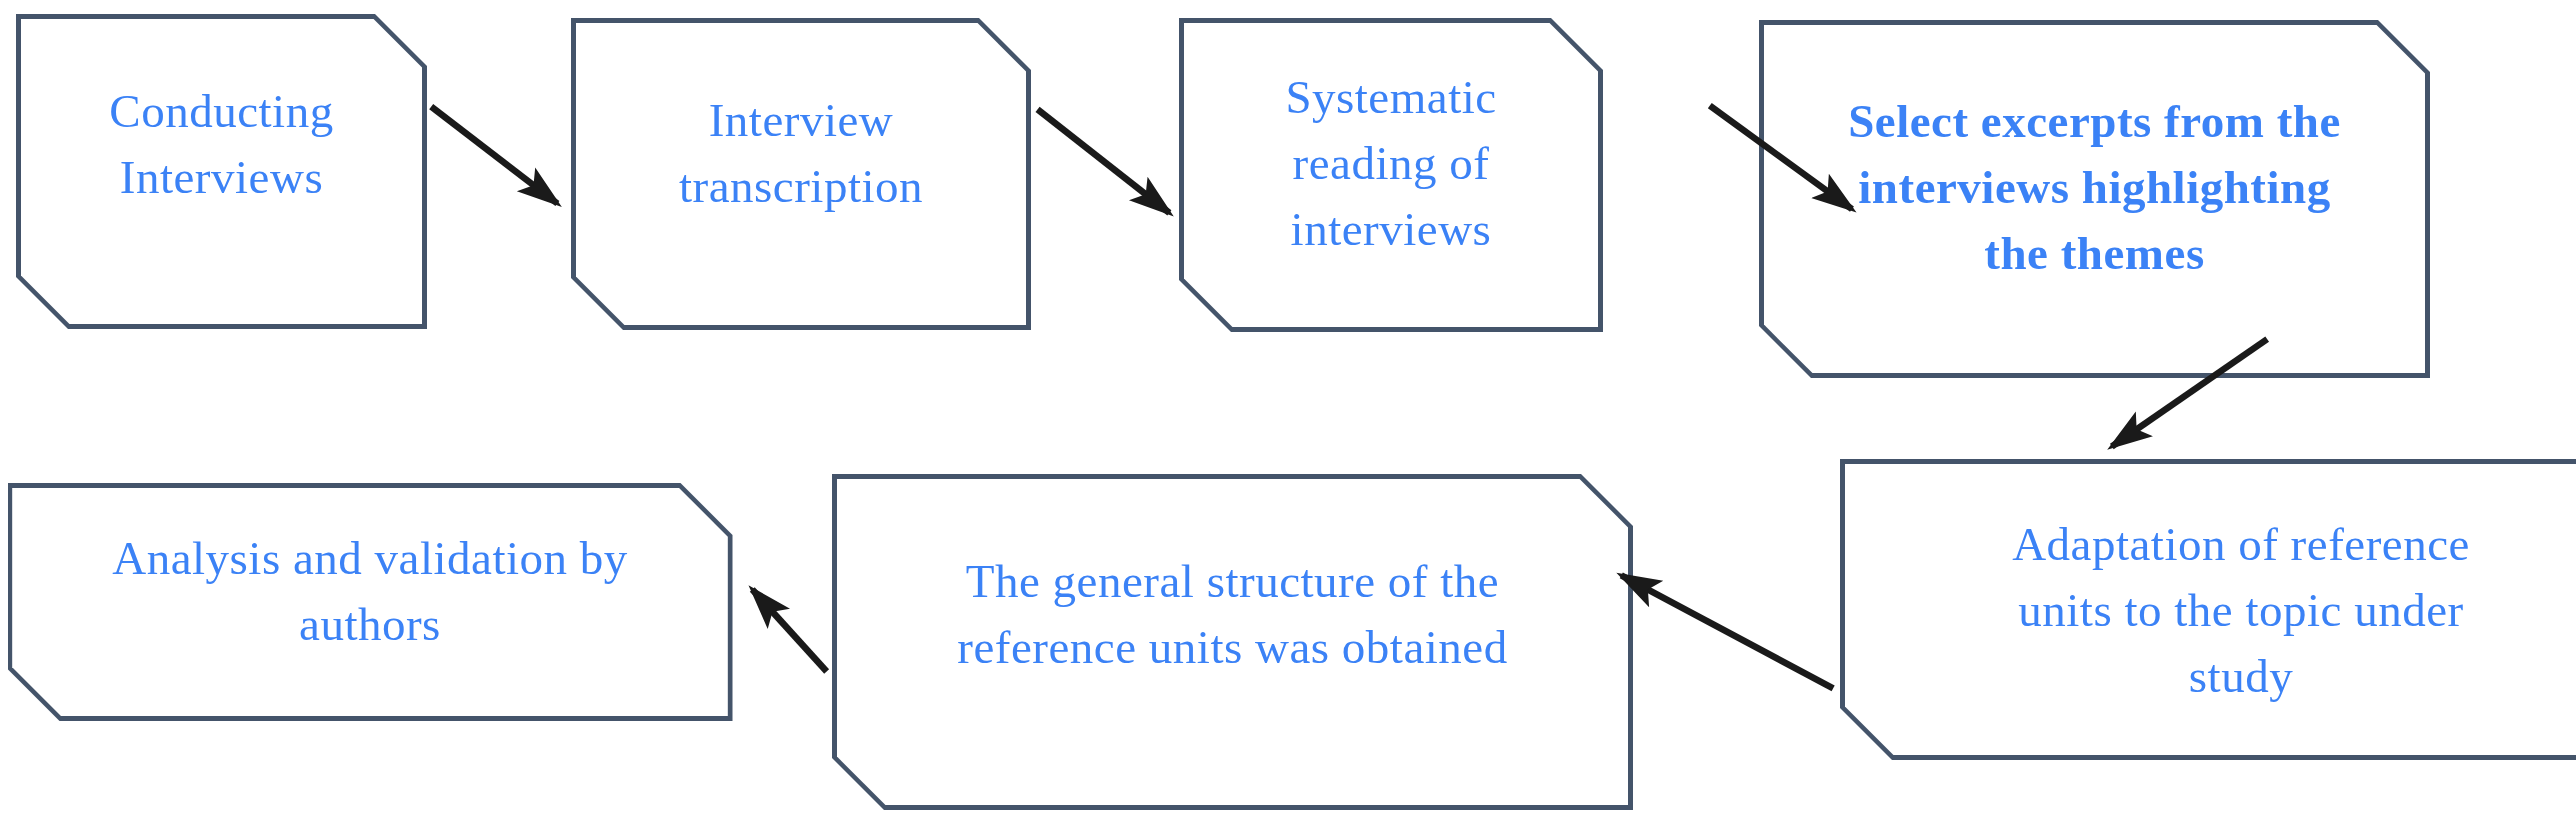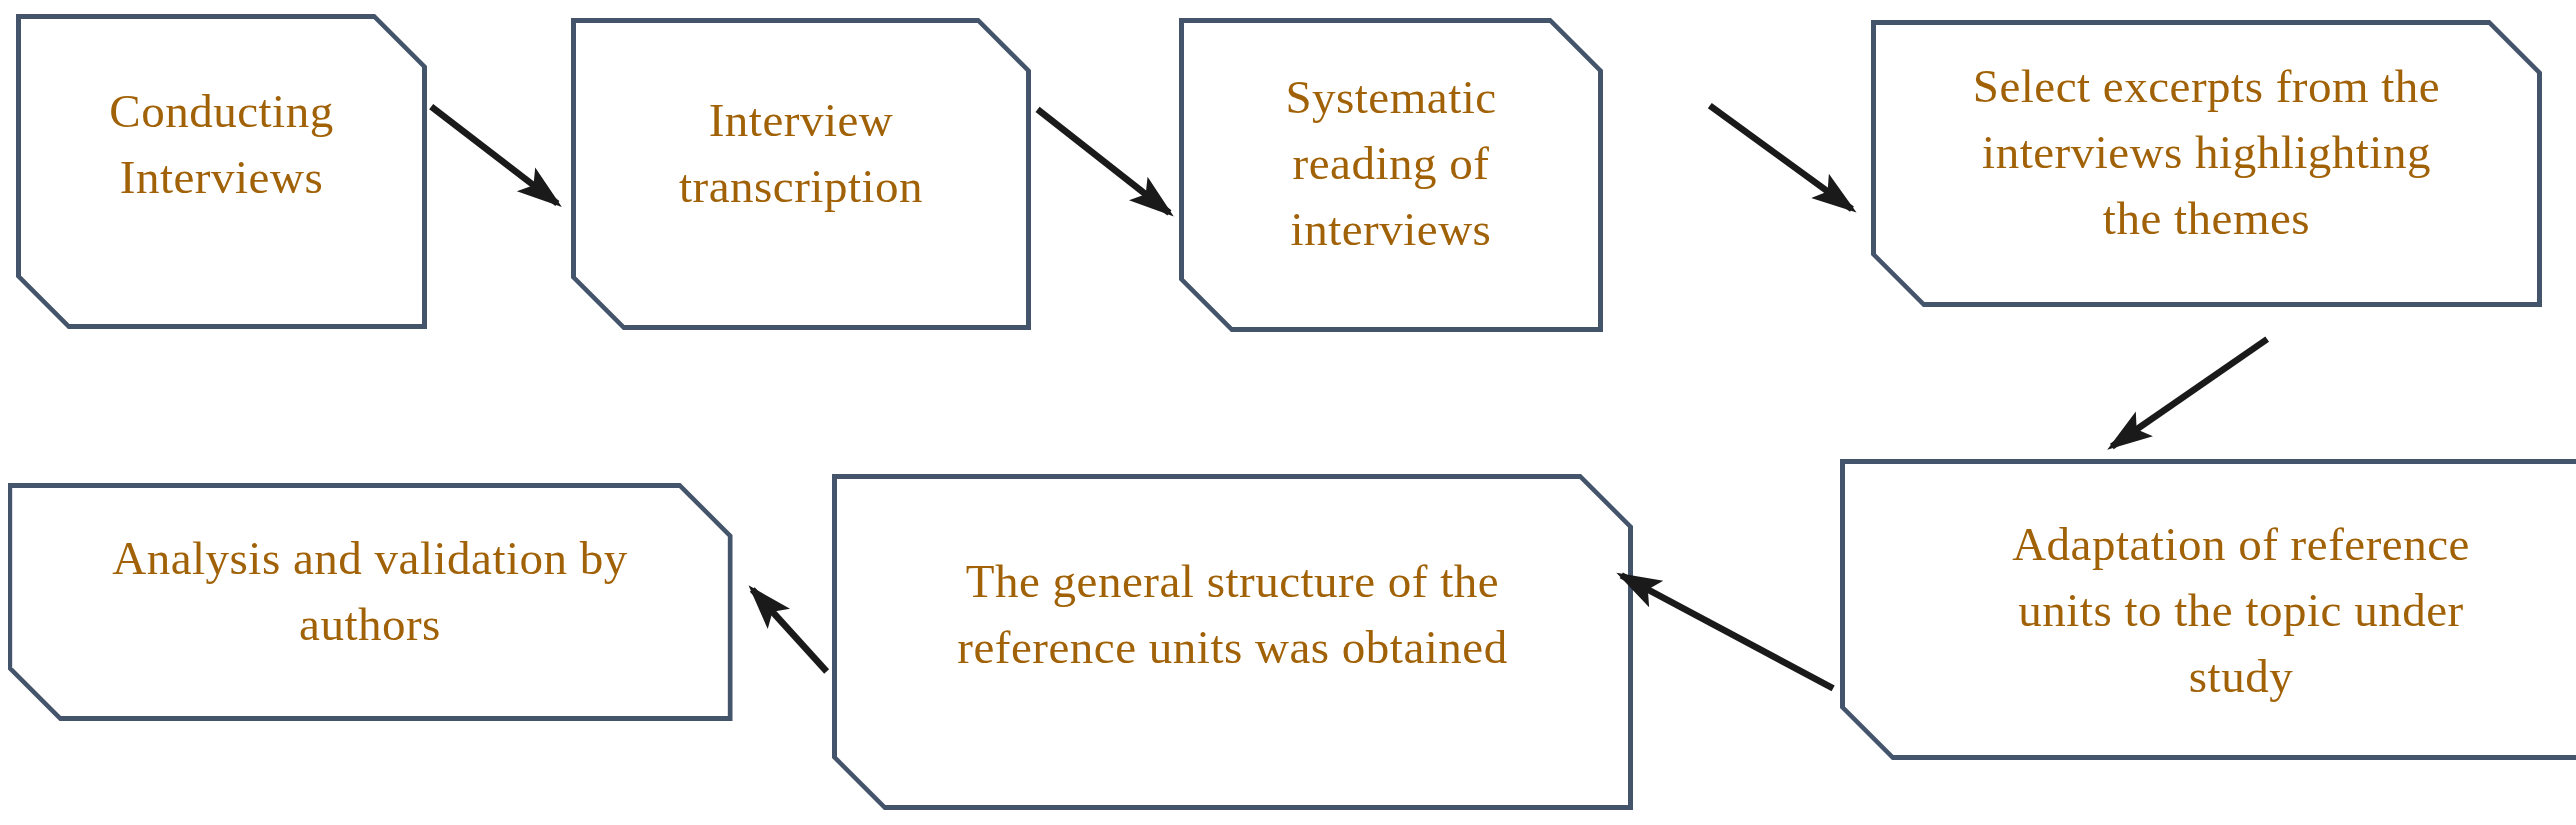--- a/index.html
+++ b/index.html
@@ -43,21 +43,21 @@
     display: flex;
     align-items: center;
     justify-content: center;
     text-align: center;
   }
   .node-label {
     display: block;
     white-space: pre-line;
     font-size: 47px;
     line-height: 66px;
-    color: #a16207;
+    color: #3b82f6;
     letter-spacing: 0.5px;
   }
   
   .bias-60 .node-inner { padding-bottom: 56px; }
   .bias-45 .node-inner { padding-bottom: 42px; }
   .bias-35 .node-inner { padding-bottom: 23px; }
   .bias-25 .node-inner { padding-bottom: 23.5px; }
   #arrow-layer {
     position: absolute;
     left: 0;
@@ -89,21 +89,21 @@
   </div>
 
   <div class="node bias-25" style="left:1179px; top:18px; width:424px; height:314px;">
     <div class="node-inner">
       <span class="node-label">Systematic
 reading of
 interviews</span>
     </div>
   </div>
 
-  <div class="node bias-25" style="left:1871px; top:20px; width:671px; height:287px;">
+  <div class="node bias-25" style="left:1759px; top:20px; width:671px; height:358px;font-weight:bold;">
     <div class="node-inner">
       <span class="node-label">Select excerpts from the
 interviews highlighting
 the themes</span>
     </div>
   </div>
 
   <div class="node bias-35" style="left:7.5px; top:483px; width:725px; height:238px;">
     <div class="node-inner">
       <span class="node-label">Analysis and validation by

